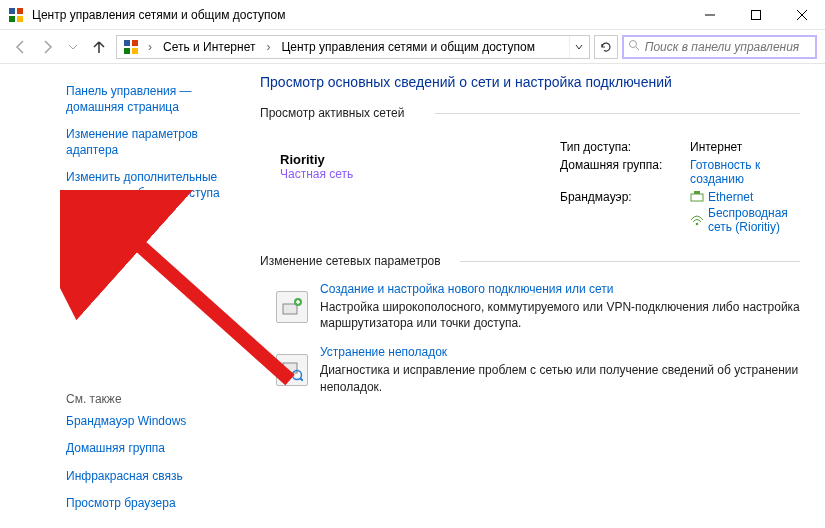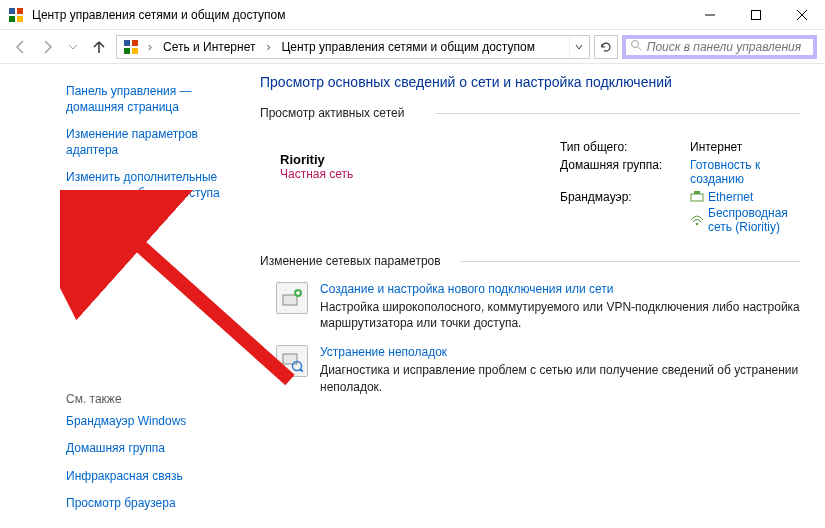--- a/index.html
+++ b/index.html
@@ -17,51 +17,51 @@
 .navbar { height: 34px; display: flex; align-items: center; padding: 2px 8px; gap: 4px; border-bottom: 1px solid #e5e5e5; }
 .nav-arrows { display: flex; gap: 0; }
 .nav-arrow { width: 26px; height: 26px; display: flex; align-items: center; justify-content: center; opacity: .45; }
 .nav-arrow.enabled { opacity: 1; }
 .crumb-wrap { flex: 1; height: 24px; border: 1px solid #cccccc; background: #fff; display: flex; align-items: center; padding: 0 2px; }
 .crumb-wrap .app-icon { width: 16px; height: 16px; margin: 0 4px; }
 .crumb { padding: 0 6px; height: 22px; display: flex; align-items: center; font-size: 12px; text-align: center; }
 .crumb-chevron { width: 14px; height: 22px; display: flex; align-items: center; justify-content: center; color: #666; }
 .crumb-dd { width: 18px; height: 22px; margin-left: auto; display: flex; align-items: center; justify-content: center; color: #555; border-left: 1px solid #eee; }
 .nav-refresh { width: 24px; height: 24px; border: 1px solid #cccccc; display: flex; align-items: center; justify-content: center; }
-.search-box { width: 195px; height: 24px; border: 4px solid #c4b5fd; display: flex; align-items: center; padding: 0 4px; }
+.search-box { width: 195px; height: 24px; border: 2px solid #c4b5fd; display: flex; align-items: center; padding: 0 4px; }
 .search-box input { border: none; outline: none; width: 100%; font-size: 12px; font-style: italic; color: #757575; }
 .search-box .icon { width: 14px; margin-right: 4px; opacity: .6; }
 
 
 .body { display: flex; height: calc(528px - 30px - 34px); margin-left: 42px; }
 .sidebar { width: 200px; padding: 14px 10px 10px 24px; display: flex; flex-direction: column; font-size: 12px; }
 .sidebar a { color: #0066cc; text-decoration: none; display: block; margin: 6px 0; line-height: 1.3; }
 .sidebar .home { color: #0066cc; }
 .sidebar .spacer { flex: 1; }
 .sidebar .see-also-hdr { color: #5a5a5a; margin-top: 8px; margin-bottom: 2px; }
 
 .main { flex: 1; padding: 10px 25px 10px 18px; overflow: auto; }
 .main h1 { font-size: 14px; font-weight: normal; color: #003399; margin-bottom: 16px; }
 .section-title { font-size: 12px; color: #222; margin: 8px 0 4px 0; position: relative; }
 .section-title::after { content: ""; display: block; border-bottom: 1px solid #d9d9d9; position: absolute; left: 175px; right: 0; top: 50%; }
 .section-title.chg::after { left: 200px; }
 
 .net-row { display: flex; margin: 18px 0 16px 0; }
 .net-left { width: 300px; padding-left: 20px; }
 .net-name { font-size: 13px; font-weight: bold; padding-top: 14px; }
-.net-type { font-size: 12px; color: #be185d; }
+.net-type { font-size: 12px; color: #8b5cf6; }
 .net-right { flex: 1; font-size: 12px; }
 .net-right table { border-collapse: collapse; }
 .net-right td { padding: 2px 6px 2px 0; vertical-align: top; }
 .net-right td:first-child { width: 130px; }
 .link { color: #0066cc; text-decoration: none; }
 .conn-line { display: flex; align-items: center; gap: 4px; margin-bottom: 2px; }
 .conn-icon { width: 14px; height: 12px; display: inline-flex; }
 
-.task { display: flex; margin: 14px 0 14px 16px; }
+.task { display: flex; margin: 14px 0 14px 16px; align-items: center; }
 .task-icon { width: 32px; height: 32px; flex-shrink: 0; margin-right: 12px; background:#f4f4f4; border:1px solid #bbb; display:flex; align-items:center; justify-content:center; border-radius:2px;}
 .task-body .tlink { color: #0066cc; text-decoration: none; font-size: 12px; }
 .task-body .tdesc { font-size: 12px; color: #222; margin-top: 3px; line-height: 1.35; max-width: 520px; }
 
 
 .arrow-overlay { position: absolute; left: 60px; top: 190px; pointer-events: none; }
 </style>
 </head>
 <body>
 
@@ -170,21 +170,21 @@
 
     <div class="net-row">
       <div class="net-left">
         <div class="net-name">Rioritiy</div>
         <div class="net-type">Частная сеть</div>
       </div>
       <div class="net-right">
         <table>
           <tbody>
               <tr>
-            <td>Тип общего:</td>
+            <td>Тип доступа:</td>
             <td>Интернет</td>
           </tr>
           <tr>
             <td>Домашняя группа:</td>
             <td><a href="#" class="link">Готовность к созданию</a></td>
           </tr>
           <tr>
             <td>Брандмауэр:</td>
             <td>
               <div class="conn-line">

